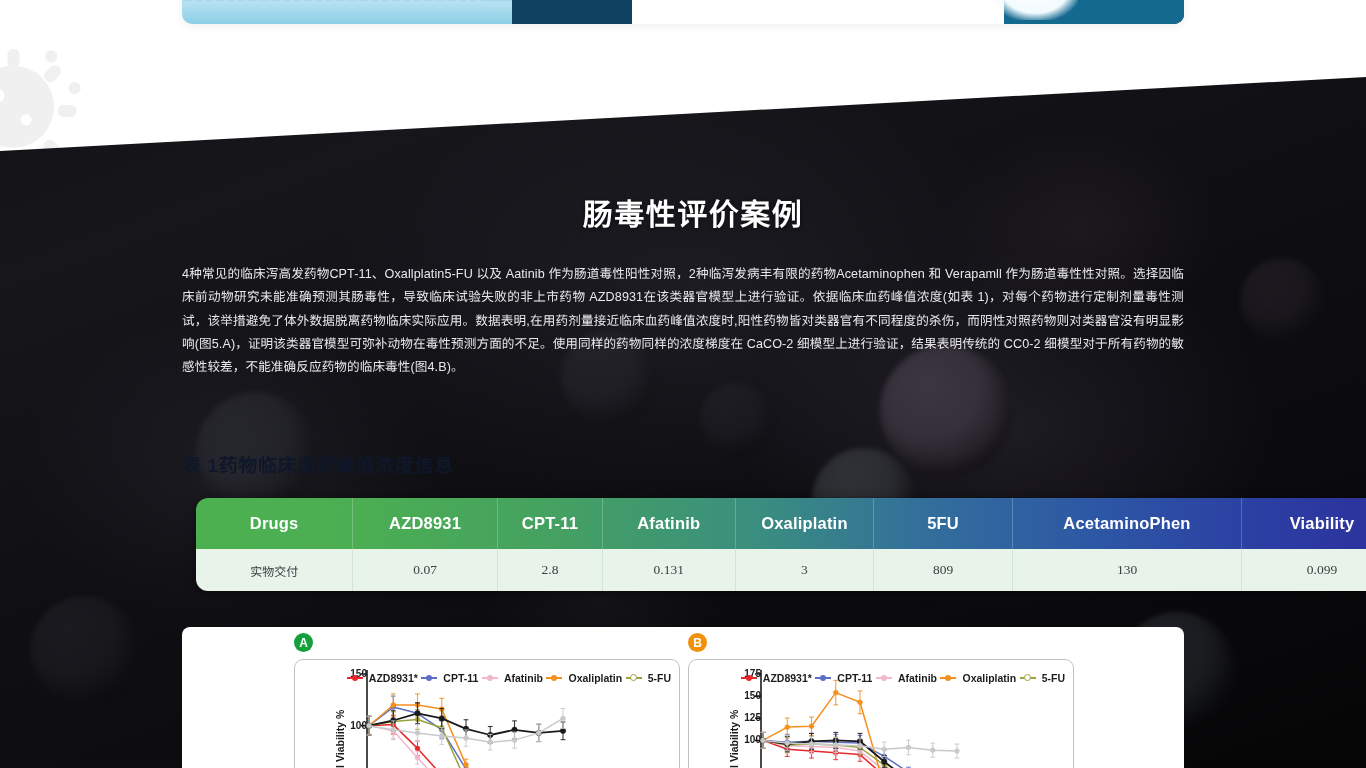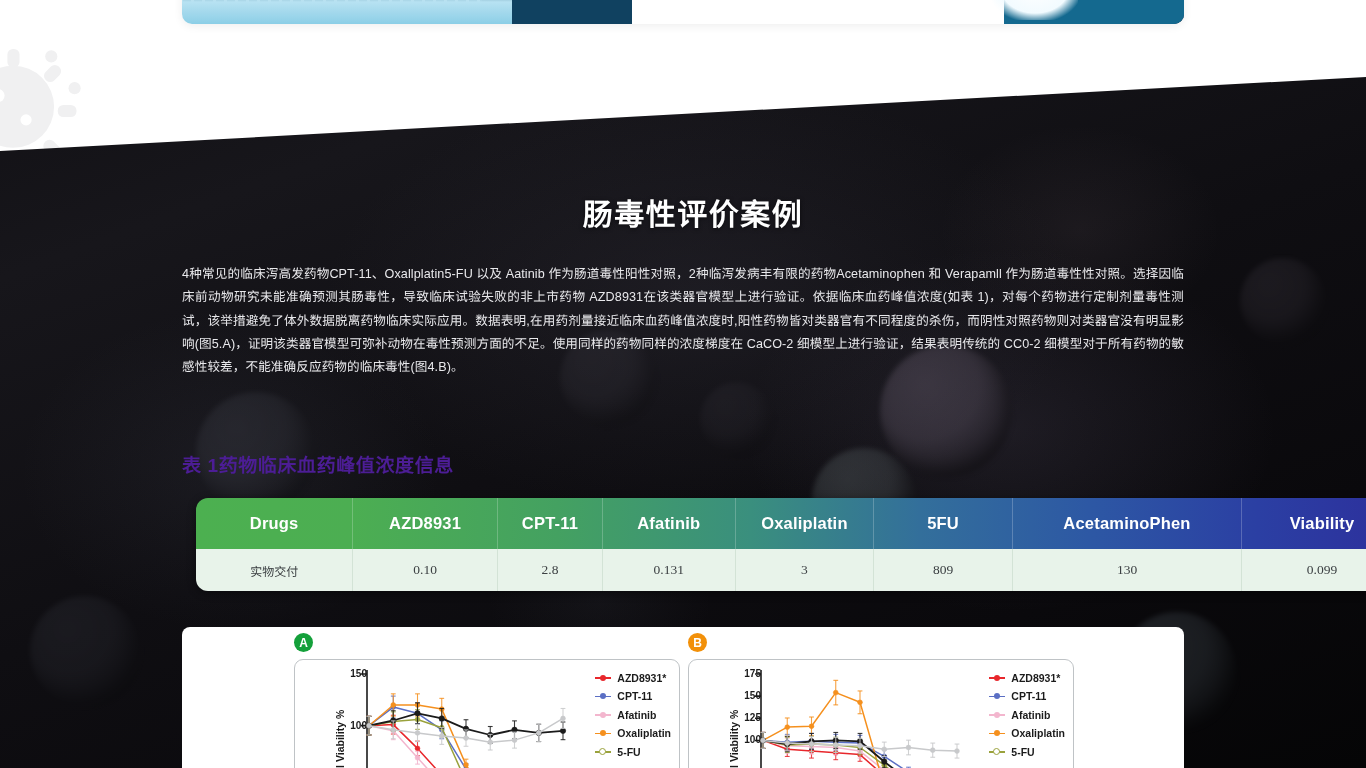--- a/index.html
+++ b/index.html
@@ -116,21 +116,21 @@
     font-size: 12.6px;
     line-height: 23.3px;
     color: #e9e9ec;
     text-align: justify;
     text-justify: inter-ideograph;
     letter-spacing: 0.1px;
   }
 
   .table-caption {
     position: absolute; left: 182px; top: 450px;
-    font-size: 19px; font-weight: 700; color: #4c1d95;
+    font-size: 19px; font-weight: 700; color: #0f172a;
     letter-spacing: .6px;
   }
 
   
   .data-table-wrap {
     position: absolute; left: 196px; top: 498px;
     width: 1206px;
     border-radius: 12px;
     overflow: hidden;
     box-shadow: 0 2px 9px rgba(0,0,0,0.45);
@@ -201,21 +201,21 @@
     position: absolute; left: 28px; top: 10px;
     width: 44px;
     font-size: 10px; font-weight: 700; color: #1b1b1b;
   }
   .y-ticks div {
     position: absolute; right: 6px; text-align: right; white-space: nowrap;
   }
 
   .legend {
     position: absolute; right: 8px; top: 10px;
-    display: flex; flex-direction: column; gap: 3.5px;
+    display: flex; flex-direction: row; gap: 3.5px;
   }
   .legend-row { display: flex; align-items: center; gap: 6px; height: 15px; }
   .legend-mark { width: 16px; height: 9px; position: relative; flex: 0 0 16px; }
   .legend-mark i {
     position:absolute; left:0; top:4px; width:16px; height:1.6px; display:block;
   }
   .legend-mark b {
     position:absolute; left:5px; top:1.5px; width:6px; height:6px; border-radius:50%; display:block;
   }
   .legend-label { font-size: 10.5px; color: #1b1b1b; font-weight: 600; white-space: nowrap; }
@@ -285,21 +285,21 @@
               <th style="width: 11%;">Afatinib</th>
               <th style="width: 11.5%;">Oxaliplatin</th>
               <th style="width: 11.5%; margin-top: 32px;">5FU</th>
               <th style="width: 19%;">AcetaminoPhen</th>
               <th style="width: 13.3%;">Viability</th>
             </tr>
         </thead>
         <tbody id="tbody">
             <tr>
               <td>实物交付</td>
-              <td>0.10</td>
+              <td>0.07</td>
               <td>2.8</td>
               <td>0.131</td>
               <td>3</td>
               <td>809</td>
               <td>130</td>
               <td>0.099</td>
             </tr>
           </tbody>
       </table>
     </div>

